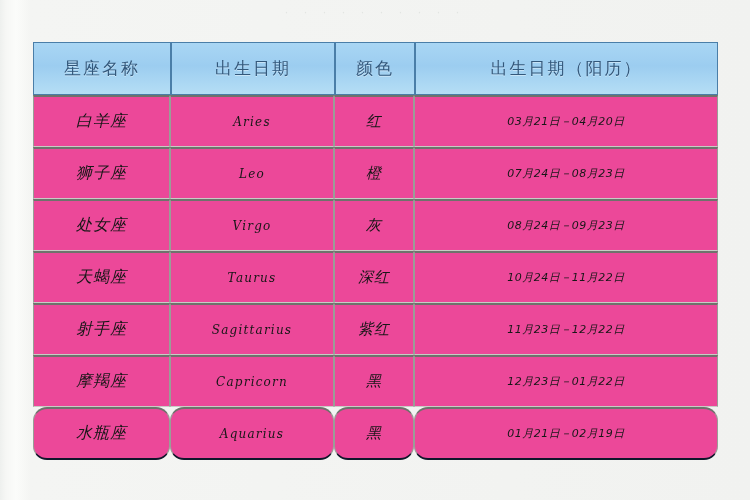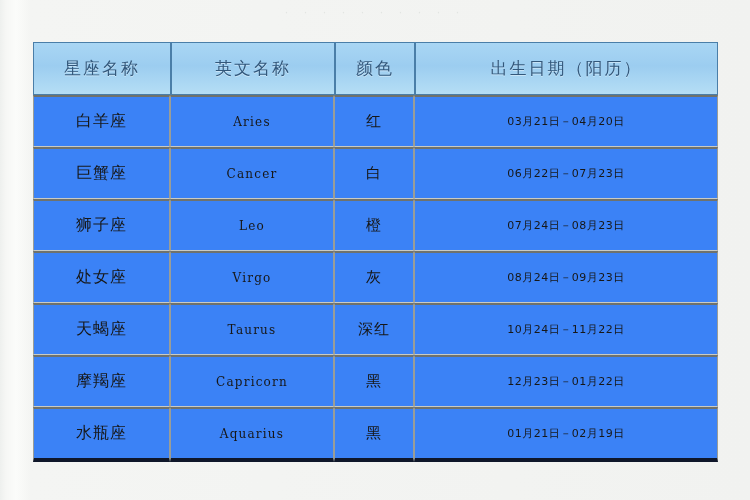--- a/index.html
+++ b/index.html
@@ -84,29 +84,30 @@
     opacity: 0.92;
     filter: blur(0.25px);
   }
 
   
   thead th + th { border-left: 2px solid #4a7ea8; }
 
   
   tbody td {
     height: 34px;
-    background: #3b82f6;
+    background: #ec4899;
     border-top: 2px solid #6f726c;
     border-bottom: 1px solid #c9cbc5;
     border-left: 1px solid #9a9d97;
     border-right: 1px solid #9a9d97;
     color: #171717;
     filter: blur(0.18px);
+    font-style: italic;
   }
-  tbody tr:last-child td { border-bottom: 4px solid #0f172a; }
+  tbody tr:last-child td { border-bottom: 2px solid #0f172a; border-radius: 14px; }
 
   .col-cn   { font-size: 16px; letter-spacing: 1px; font-family: "DejaVu Sans", "Liberation Sans", sans-serif; }
   .col-en   { font-size: 12px; letter-spacing: 1.2px; font-family: "DejaVu Serif", "Liberation Serif", serif; }
   .col-color{ font-size: 15px; letter-spacing: 1px; }
   .col-date { font-size: 11px; letter-spacing: 0.5px; font-family: "DejaVu Sans", "Liberation Sans", sans-serif; }
 </style>
 </head>
 <body>
 
 <div class="page-bg"></div>
@@ -119,62 +120,62 @@
     <col style="width:164px">
     <col style="width:80px">
     <col style="width:304px">
   </colgroup>
   <thead>
     <tr>
       <th>
         <span class="hdr-inner">星座名称</span>
       </th>
       <th>
-        <span class="hdr-inner">英文名称</span>
+        <span class="hdr-inner">出生日期</span>
       </th>
       <th>
         <span class="hdr-inner">颜色</span>
       </th>
       <th class="last-head">
         <span class="hdr-inner">出生日期（阳历）</span>
       </th>
     </tr>
   </thead>
   <tbody id="table-body">
       <tr>
         <td class="col-cn">白羊座</td>
         <td class="col-en">Aries</td>
         <td class="col-color">红</td>
         <td class="col-date">03月21日－04月20日</td>
-      </tr>
-      <tr>
-        <td class="col-cn">巨蟹座</td>
-        <td class="col-en">Cancer</td>
-        <td class="col-color">白</td>
-        <td class="col-date">06月22日－07月23日</td>
       </tr>
       <tr>
         <td class="col-cn">狮子座</td>
         <td class="col-en">Leo</td>
         <td class="col-color">橙</td>
         <td class="col-date">07月24日－08月23日</td>
       </tr>
       <tr>
         <td class="col-cn">处女座</td>
         <td class="col-en">Virgo</td>
         <td class="col-color">灰</td>
         <td class="col-date">08月24日－09月23日</td>
       </tr>
       <tr>
         <td class="col-cn">天蝎座</td>
         <td class="col-en">Taurus</td>
         <td class="col-color">深红</td>
         <td class="col-date">10月24日－11月22日</td>
       </tr>
       <tr>
+        <td class="col-cn">射手座</td>
+        <td class="col-en">Sagittarius</td>
+        <td class="col-color">紫红</td>
+        <td class="col-date">11月23日－12月22日</td>
+      </tr>
+      <tr>
         <td class="col-cn">摩羯座</td>
         <td class="col-en">Capricorn</td>
         <td class="col-color">黑</td>
         <td class="col-date">12月23日－01月22日</td>
       </tr>
       <tr>
         <td class="col-cn">水瓶座</td>
         <td class="col-en">Aquarius</td>
         <td class="col-color">黑</td>
         <td class="col-date">01月21日－02月19日</td>

